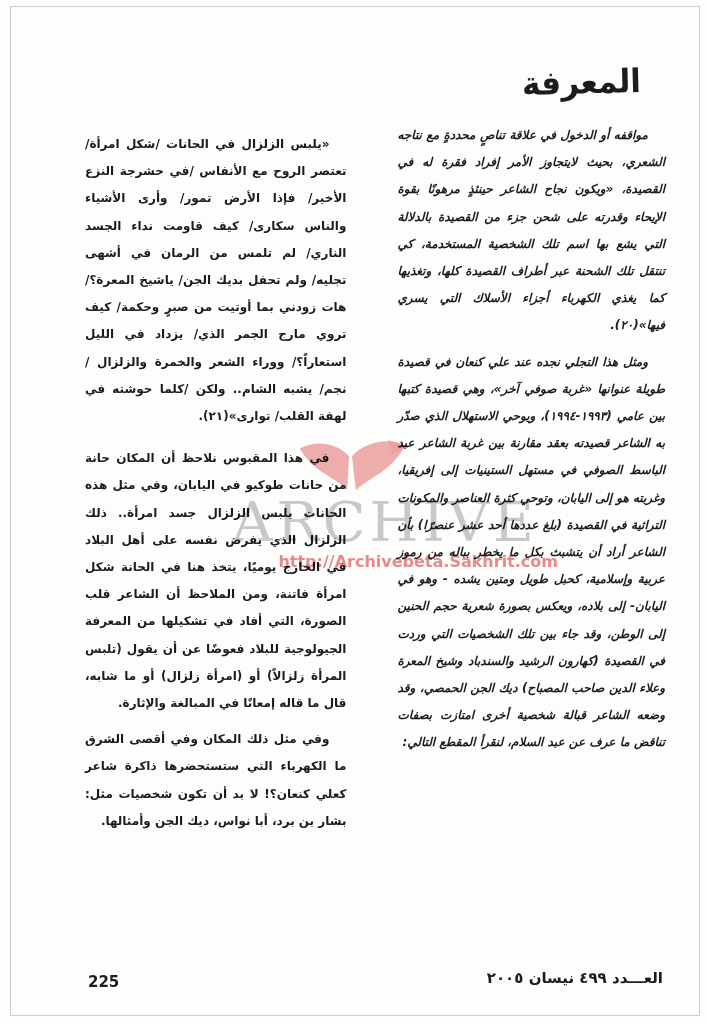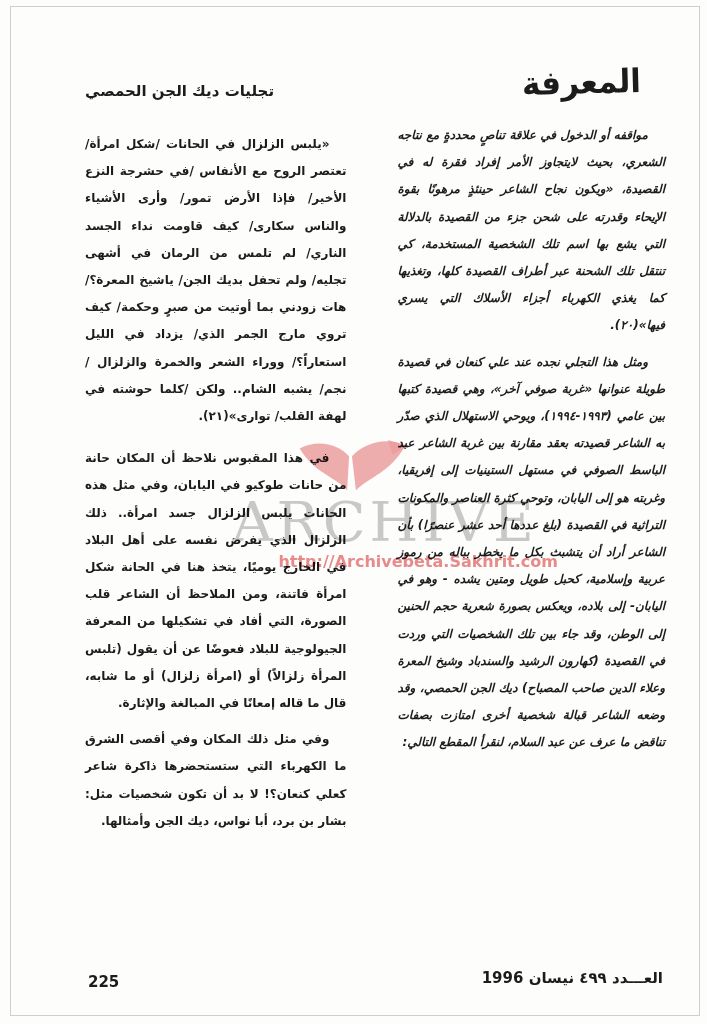--- a/index.html
+++ b/index.html
@@ -132,21 +132,20 @@
   }
 </style>
 </head>
 <body>
 
 <div class="page">
 
   <div class="scan-frame"></div>
 
   <div class="magazine-logo">المعرفة</div>
-  <div class="running-head">تجليات ديك الجن الحمصي</div>
 
   <main class="columns">
     <section class="col col-first">
       <p>مواقفه أو الدخول في علاقة تناصٍ محددةٍ مع نتاجه الشعري، بحيث لايتجاوز الأمر إفراد فقرة له في القصيدة، «ويكون نجاح الشاعر حينئذٍ مرهونًا بقوة الإيحاء وقدرته على شحن جزء من القصيدة بالدلالة التي يشع بها اسم تلك الشخصية المستخدمة، كي تنتقل تلك الشحنة عبر أطراف القصيدة كلها، وتغذيها كما يغذي الكهرباء أجزاء الأسلاك التي يسري فيها»(٢٠).</p>
       <p>ومثل هذا التجلي نجده عند علي كنعان في قصيدة طويلة عنوانها «غربة صوفي آخر»، وهي قصيدة كتبها بين عامي (١٩٩٣-١٩٩٤)، ويوحي الاستهلال الذي صدّر به الشاعر قصيدته بعقد مقارنة بين غربة الشاعر عبد الباسط الصوفي في مستهل الستينيات إلى إفريقيا، وغربته هو إلى اليابان، وتوحي كثرة العناصر والمكونات التراثية في القصيدة (بلغ عددها أحد عشر عنصرًا) بأن الشاعر أراد أن يتشبث بكل ما يخطر بباله من رموز عربية وإسلامية، كحبل طويل ومتين يشده - وهو في اليابان- إلى بلاده، ويعكس بصورة شعرية حجم الحنين إلى الوطن، وقد جاء بين تلك الشخصيات التي وردت في القصيدة (كهارون الرشيد والسندباد وشيخ المعرة وعلاء الدين صاحب المصباح) ديك الجن الحمصي، وقد وضعه الشاعر قبالة شخصية أخرى امتازت بصفات تناقض ما عرف عن عبد السلام، لنقرأ المقطع التالي:</p>
     </section>
     <section class="col col-second">
       <p class="poem">«يلبس الزلزال في الحانات /شكل امرأة/ تعتصر الروح مع الأنفاس /في حشرجة النزع الأخير/ فإذا الأرض تمور/ وأرى الأشياء والناس سكارى/ كيف قاومت نداء الجسد الناري/ لم تلمس من الرمان في أشهى تجليه/ ولم تحفل بديك الجن/ ياشيخ المعرة؟/ هات زودني بما أوتيت من صبرٍ وحكمة/ كيف تروي مارج الجمر الذي/ يزداد في الليل استعاراً؟/ ووراء الشعر والخمرة والزلزال /نجم/ يشبه الشام.. ولكن /كلما حوشته في لهفة القلب/ توارى»(٢١).</p>
       <p>في هذا المقبوس نلاحظ أن المكان حانة من حانات طوكيو في اليابان، وفي مثل هذه الحانات يلبس الزلزال جسد امرأة.. ذلك الزلزال الذي يفرض نفسه على أهل البلاد في الخارج يوميًا، يتخذ هنا في الحانة شكل امرأة فاتنة، ومن الملاحظ أن الشاعر قلب الصورة، التي أفاد في تشكيلها من المعرفة الجيولوجية للبلاد فعوضًا عن أن يقول (تلبس المرأة زلزالاً) أو (امرأة زلزال) أو ما شابه، قال ما قاله إمعانًا في المبالغة والإثارة.</p>
       <p>وفي مثل ذلك المكان وفي أقصى الشرق ما الكهرباء التي ستستحضرها ذاكرة شاعر كعلي كنعان؟! لا بد أن تكون شخصيات مثل: بشار بن برد، أبا نواس، ديك الجن وأمثالها.</p>
@@ -156,16 +155,16 @@
   <div class="watermark">
     <svg class="wm-logo" viewBox="0 0 130 64" xmlns="http://www.w3.org/2000/svg">
       <path d="M63 20 C52 7 30 2 12 12 C28 38 47 40 61 55 Z" fill="#ec9b9b" opacity="0.8"></path>
       <path d="M66 20 C80 5 103 0 121 9 C105 37 84 41 70 55 Z" fill="#ec9b9b" opacity="0.8"></path>
       <path d="M103 3 L124 9 L108 18 Z" fill="#ec9b9b" opacity="0.75"></path>
     </svg>
     <div class="wm-title">ARCHIVE</div>
     <div class="wm-url">http://Archivebeta.Sakhrit.com</div>
   </div>
 
-  <div class="footer-issue">العـــدد ٤٩٩ نيسان 1996</div>
+  <div class="footer-issue">العـــدد ٤٩٩ نيسان ٢٠٠٥</div>
   <div class="footer-page">225</div>
 
 </div>
 
 </body></html>

